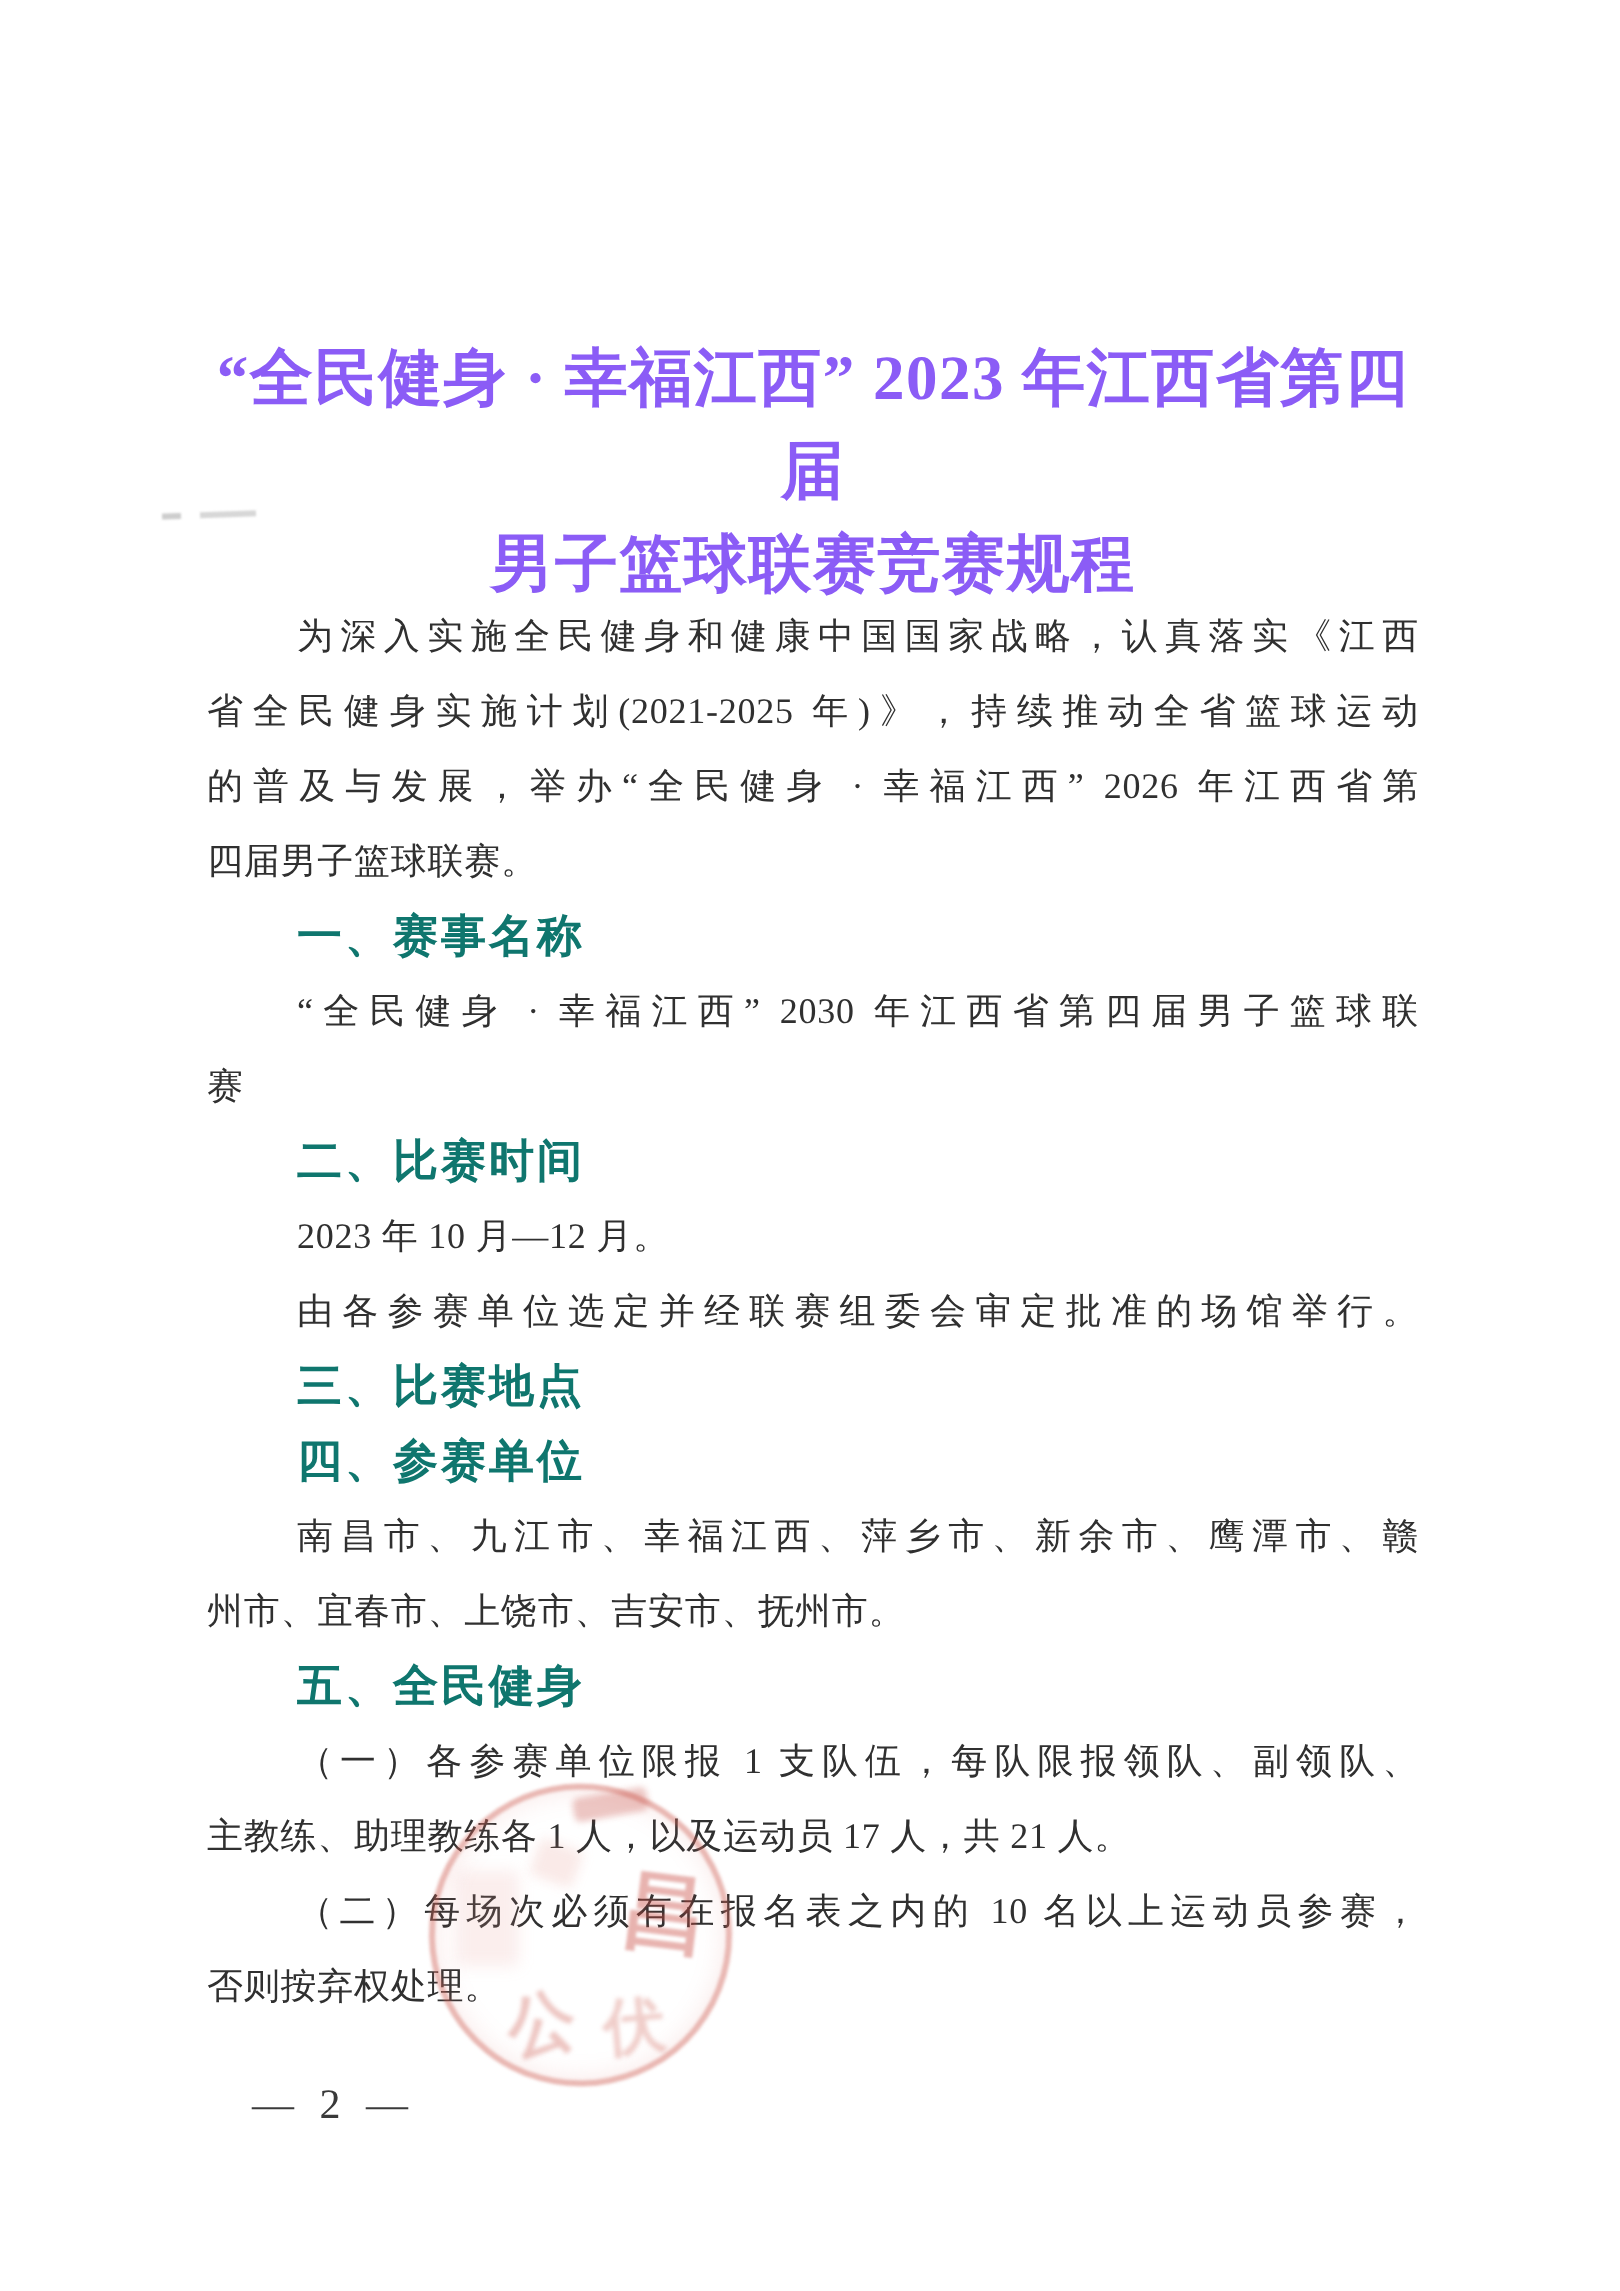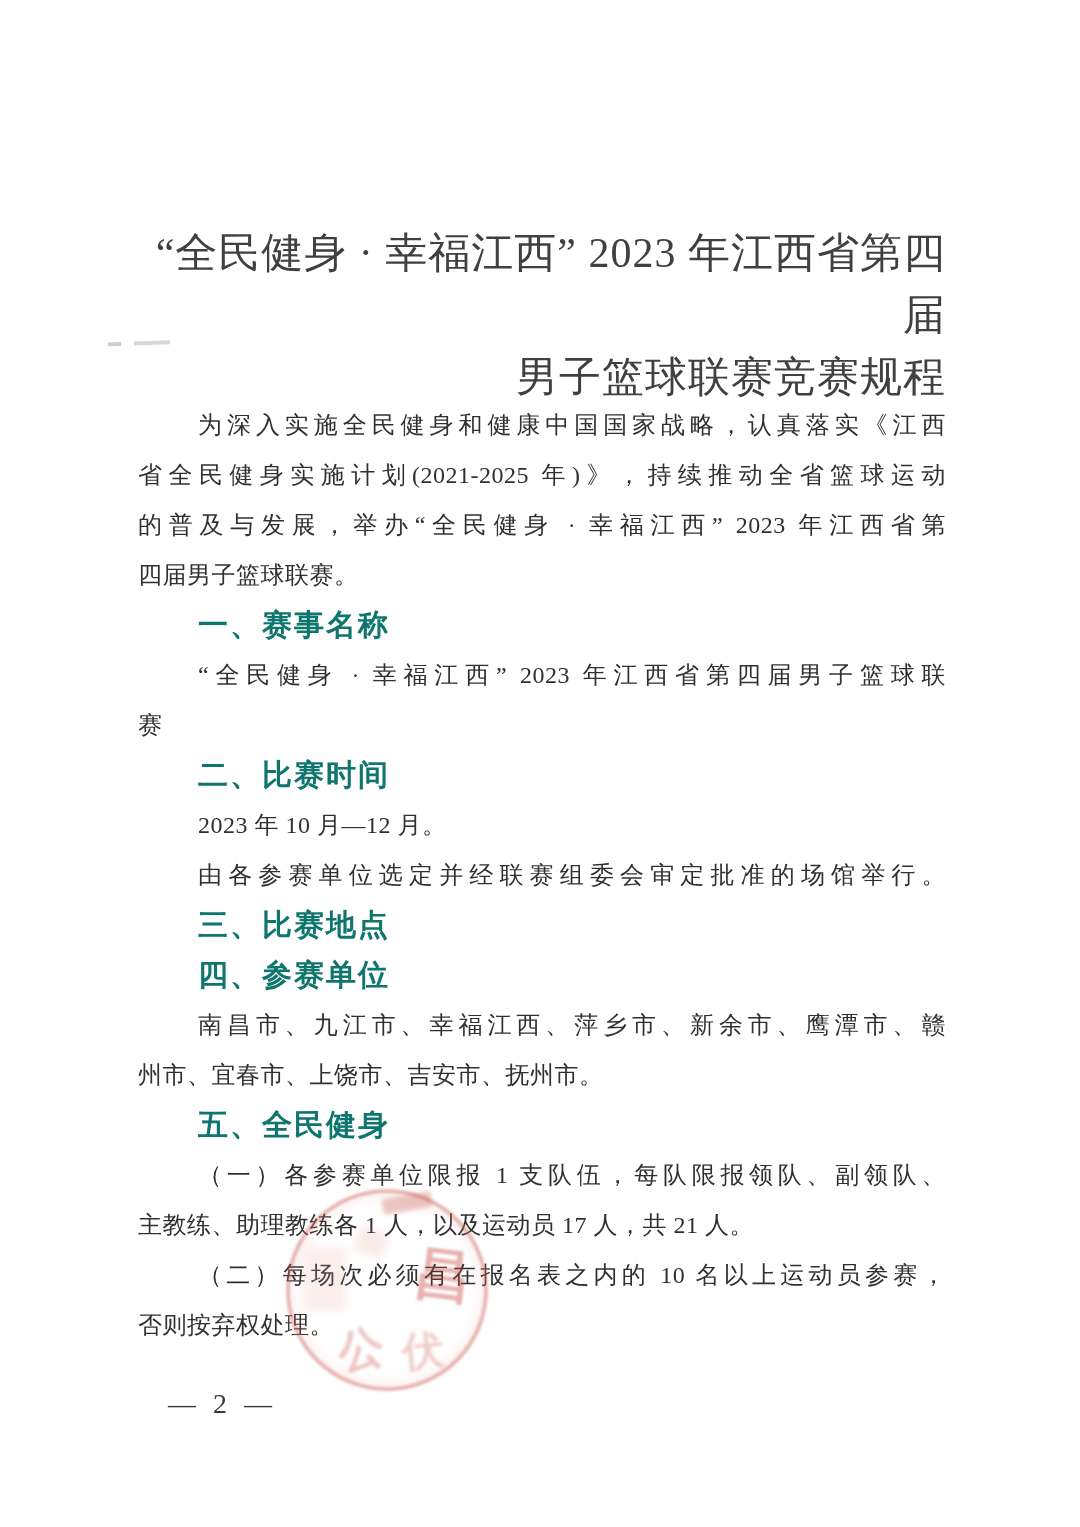--- a/index.html
+++ b/index.html
@@ -9,25 +9,25 @@
     margin:0 auto;
     background:#ffffff;
     overflow:hidden;
     font-family:"Liberation Serif","DejaVu Serif",serif;
     color:#2e2e2e;
   }
   
   .title{
     position:absolute;
     left:138px;top:222px;width:808px;
-    text-align:right;
+    text-align:center;
     font-size:42px;
     line-height:62px;
-    font-weight:400;
-    color:#404040;
+    font-weight:700;
+    color:#8b5cf6;
     letter-spacing:1px;
   }
   
   .content{
     position:absolute;
     left:138px;top:400px;width:808px;
   }
   .line{
     height:50px;
     line-height:50px;
@@ -107,25 +107,25 @@
   <div class="title">
     <div>“全民健身 · 幸福江西” 2023 年江西省第四届</div>
     <div>男子篮球联赛竞赛规程</div>
   </div>
 
   <div class="smudge"></div>
 
   <div class="content">
     <div class="line ind full">为深入实施全民健身和健康中国国家战略，认真落实《江西</div>
     <div class="line full">省全民健身实施计划(2021-2025 年)》，持续推动全省篮球运动</div>
-    <div class="line full">的普及与发展，举办“全民健身 · 幸福江西” 2023 年江西省第</div>
+    <div class="line full">的普及与发展，举办“全民健身 · 幸福江西” 2026 年江西省第</div>
     <div class="line">四届男子篮球联赛。</div>
 
     <div class="line ind heading">一、赛事名称</div>
-    <div class="line ind full">“全民健身 · 幸福江西” 2023 年江西省第四届男子篮球联</div>
+    <div class="line ind full">“全民健身 · 幸福江西” 2030 年江西省第四届男子篮球联</div>
     <div class="line">赛</div>
 
     <div class="line ind heading">二、比赛时间</div>
     <div class="line ind">2023 年 10 月—12 月。</div>
 
     <div class="line ind full">由各参赛单位选定并经联赛组委会审定批准的场馆举行。</div>
     <div class="line ind heading">三、比赛地点</div>
 
     <div class="line ind heading">四、参赛单位</div>
     <div class="line ind full">南昌市、九江市、幸福江西、萍乡市、新余市、鹰潭市、赣</div>

